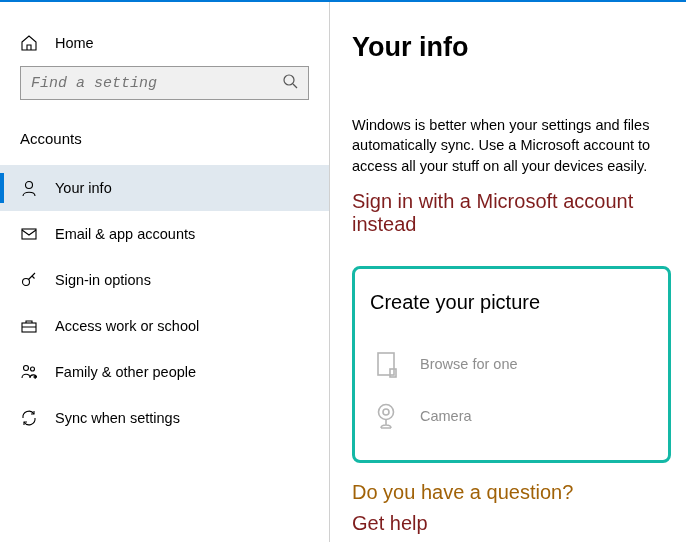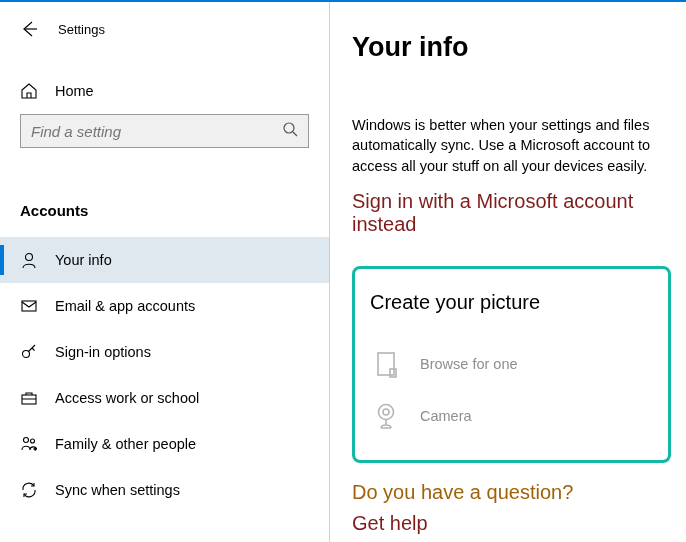--- a/index.html
+++ b/index.html
@@ -87,28 +87,27 @@
       padding: 0 10px;
     }
     .search-input {
       border: none;
       background: transparent;
       flex: 1;
       font-size: 15px;
       font-style: italic;
       color: #666;
       outline: none;
-      font-family: Liberation Sans, sans-serif;
+      font-family: Liberation Mono, monospace;
     }
     .section-label {
       font-size: 15px;
-      font-weight: 700;
+      font-weight: 400;
       padding: 8px 20px 18px 20px;
       color: #000;
-      margin-top: 24px;
     }
     .main {
       flex: 1;
       padding: 30px 15px 0 22px;
     }
     .page-title {
       font-size: 27px;
       font-weight: 600;
       color: #000;
       margin-bottom: 52px;
@@ -162,29 +161,20 @@
       margin-bottom: 8px;
     }
   </style>
 </head>
 <body>
 
 <div class="topbar"></div>
 <div class="container">
 
   <div class="sidebar">
-    <div class="header-row">
-      <span class="back-icon">
-        <svg width="18" height="18" viewBox="0 0 18 18" stroke="#000" stroke-width="1.2" fill="none">
-          <path d="M12 2 L4 9 L12 16"></path>
-          <path d="M4 9 L17 9"></path>
-        </svg>
-      </span>
-      <span class="header-title">Settings</span>
-    </div>
 
     <div class="nav-item">
       <span class="nav-icon">
         <svg width="18" height="18" viewBox="0 0 18 18" stroke="#000" stroke-width="1.1" fill="none">
           <path d="M2 8 L9 2 L16 8 L16 16 L2 16 Z"></path>
           <path d="M7 16 L7 11 L11 11 L11 16"></path>
         </svg>
       </span>
       <span>Home</span>
     </div>

